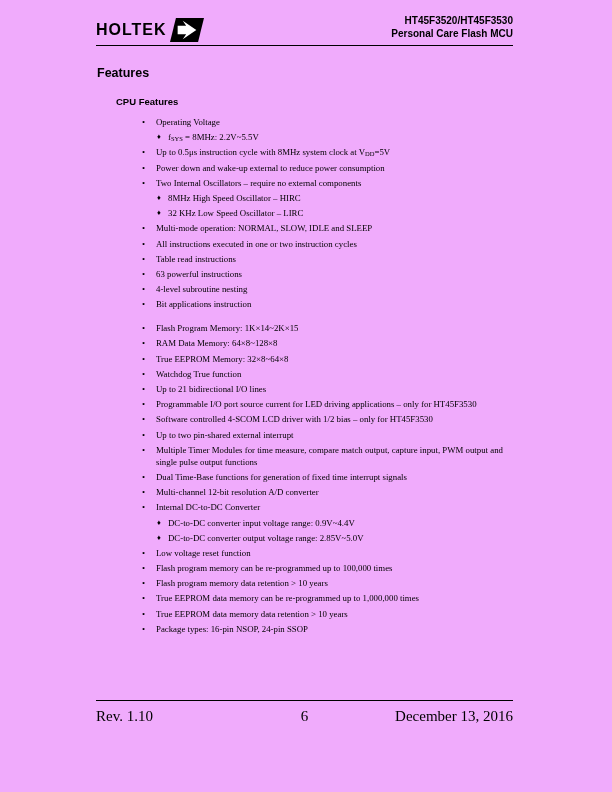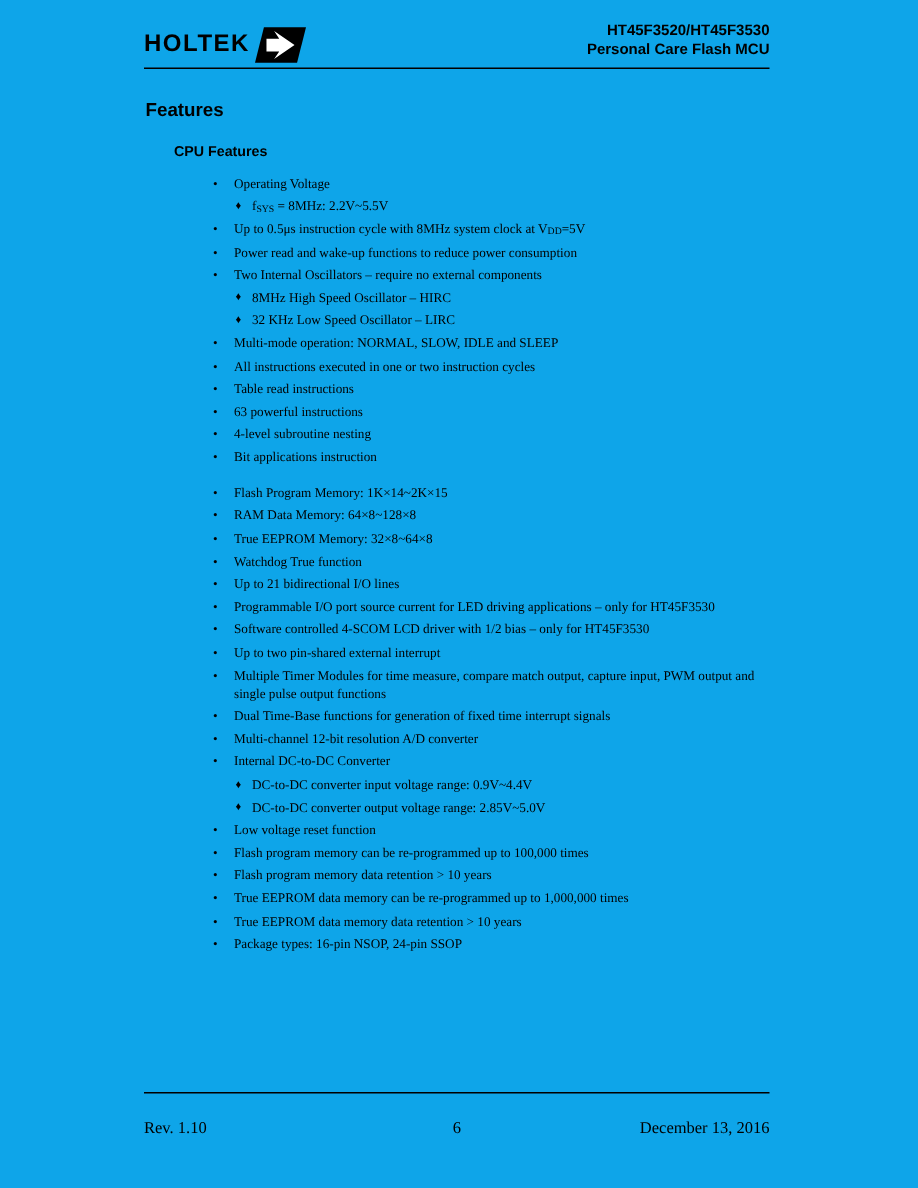--- a/index.html
+++ b/index.html
@@ -1,19 +1,19 @@
 <!DOCTYPE html>
 <html><head>
 <meta charset="utf-8">
 <style>
   * { margin:0; padding:0; box-sizing:border-box; }
   html, body { background:#ffffff; }
   .page {
     width:612px; height:792px; position:relative; margin:0 auto;
-    background:#0ea5e9; color:#000;
+    background:#f0abfc; color:#000;
     font-family:"Liberation Serif", serif;
     overflow:hidden;
   }
   
   .header {
     position:absolute; top:11px; left:96px; width:417px;
     display:flex; justify-content:space-between; align-items:flex-start;
   }
   .logo { display:flex; align-items:center; gap:3px; margin-top:6px; }
   .logo-text {
@@ -45,22 +45,22 @@
   .items { margin-left:45px; }
   .item { display:flex; font-size:8.8px; line-height:12px; margin-bottom:3.2px; }
   .item .bullet { flex:0 0 14px; font-size:8.8px; }
   .item.lvl2 { margin-left:15px; }
   .item.lvl2 .bullet { flex:0 0 11px; font-size:7.5px; line-height:12px; }
   .item .txt { flex:1; }
   sub { font-size:6.5px; line-height:0; vertical-align:-1px; }
   
   .footer {
     position:absolute; top:700px; left:96px; width:417px;
-    border-top:1px solid #000; padding-top:17px;
-    display:flex; font-size:11px;margin-top:28px;
+    border-top:1px solid #000; padding-top:7px;
+    display:flex; font-size:15px;
   }
   .f-left   { flex:1; text-align:left; }
   .f-center { flex:1; text-align:center; }
   .f-right  { flex:1; text-align:right; }
 </style>
 </head>
 <body>
 
 <div class="page">
 
@@ -93,21 +93,21 @@
           <div class="item lvl2">
             <span class="bullet">♦</span>
             <span class="txt">f<sub>SYS</sub> = 8MHz: 2.2V~5.5V</span>
           </div>
           <div class="item lvl1">
             <span class="bullet">•</span>
             <span class="txt">Up to 0.5μs instruction cycle with 8MHz system clock at V<sub>DD</sub>=5V</span>
           </div>
           <div class="item lvl1">
             <span class="bullet">•</span>
-            <span class="txt">Power read and wake-up functions to reduce power consumption</span>
+            <span class="txt">Power down and wake-up external to reduce power consumption</span>
           </div>
           <div class="item lvl1">
             <span class="bullet">•</span>
             <span class="txt">Two Internal Oscillators – require no external components</span>
           </div>
           <div class="item lvl2">
             <span class="bullet">♦</span>
             <span class="txt">8MHz High Speed Oscillator – HIRC</span>
           </div>
           <div class="item lvl2">

